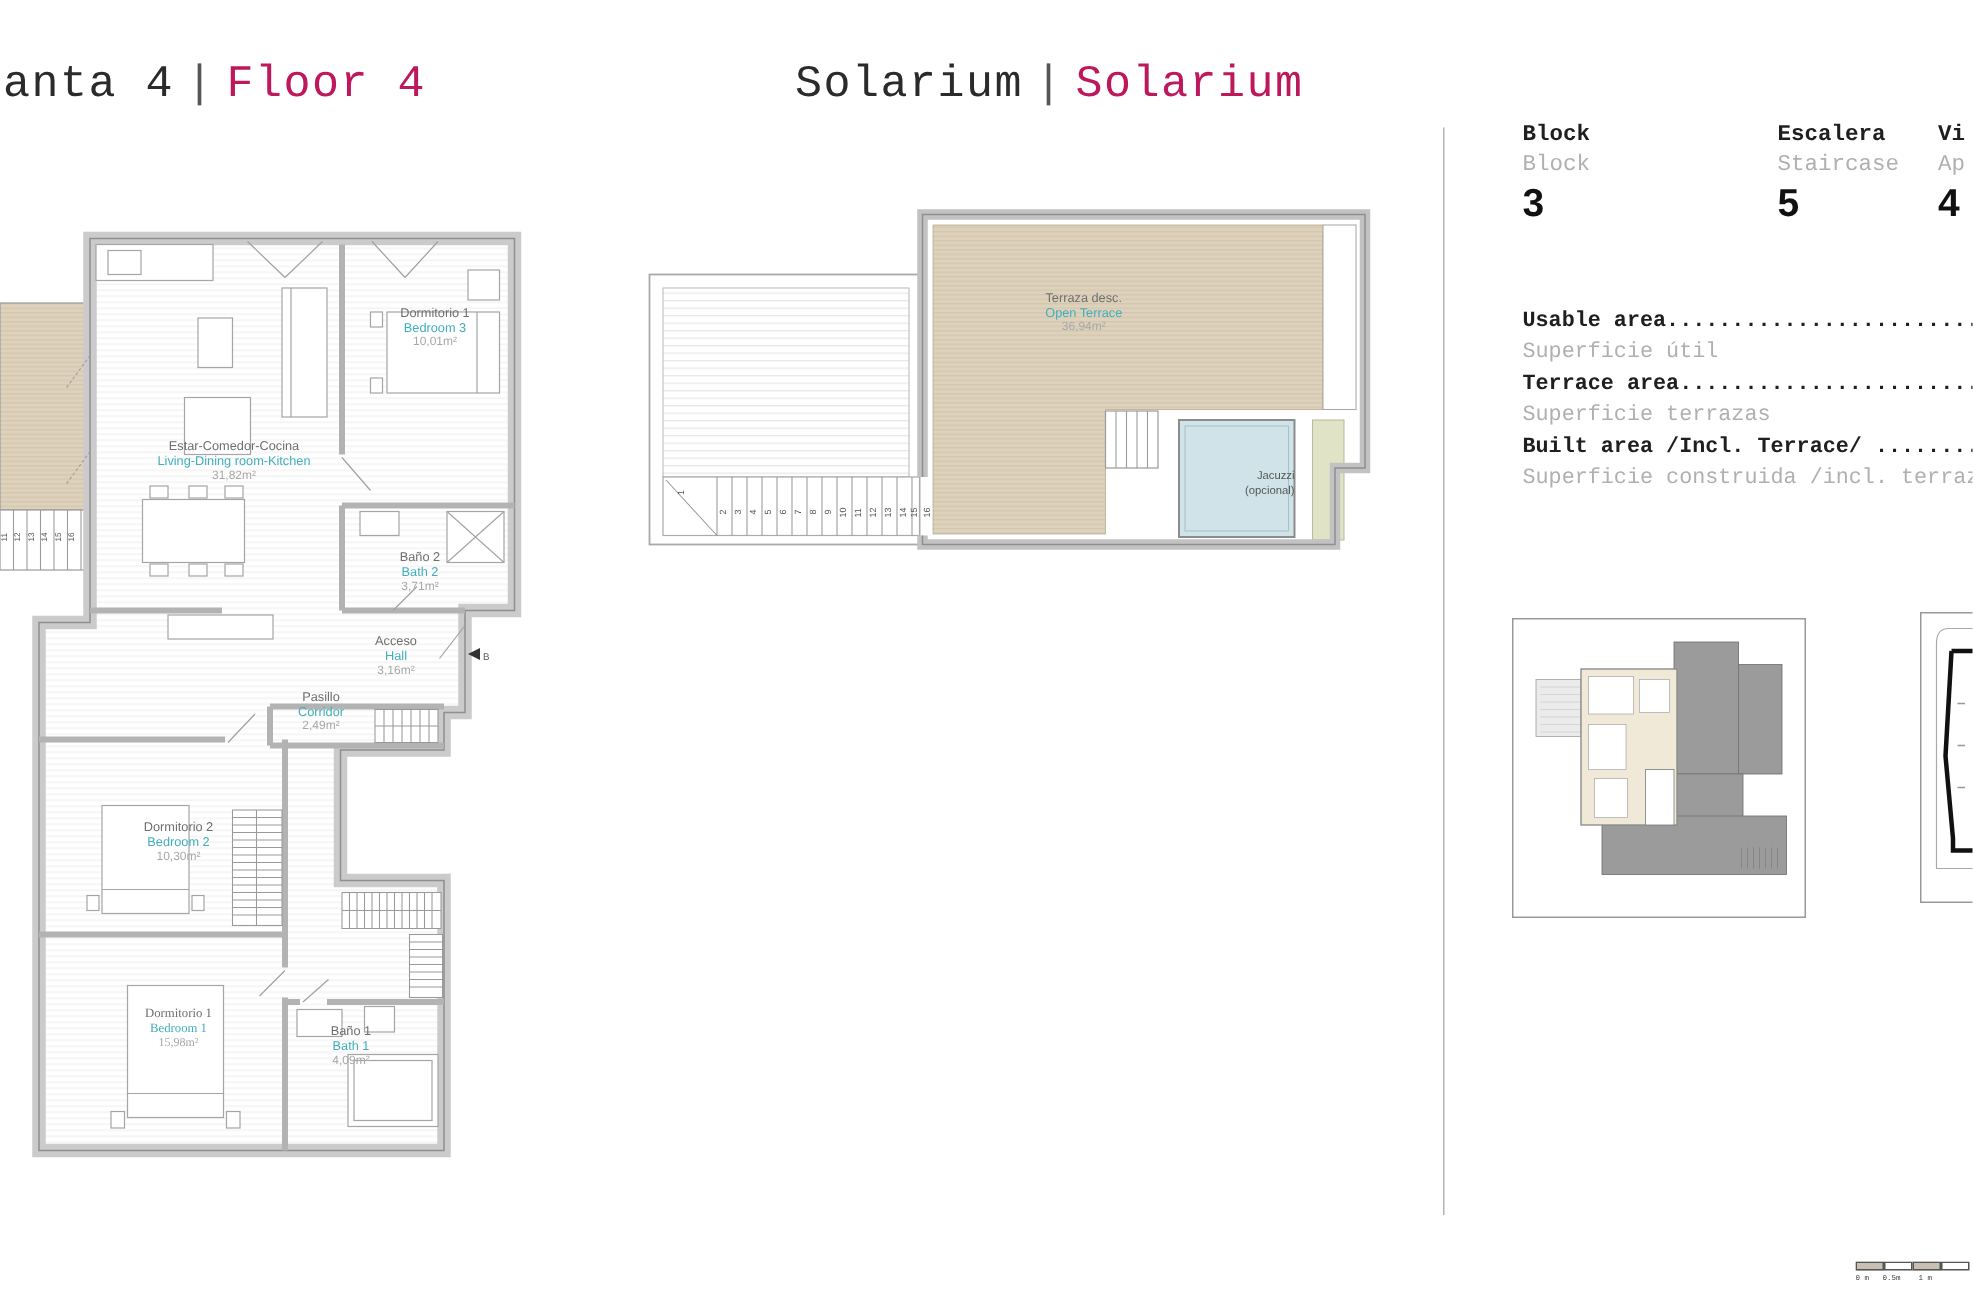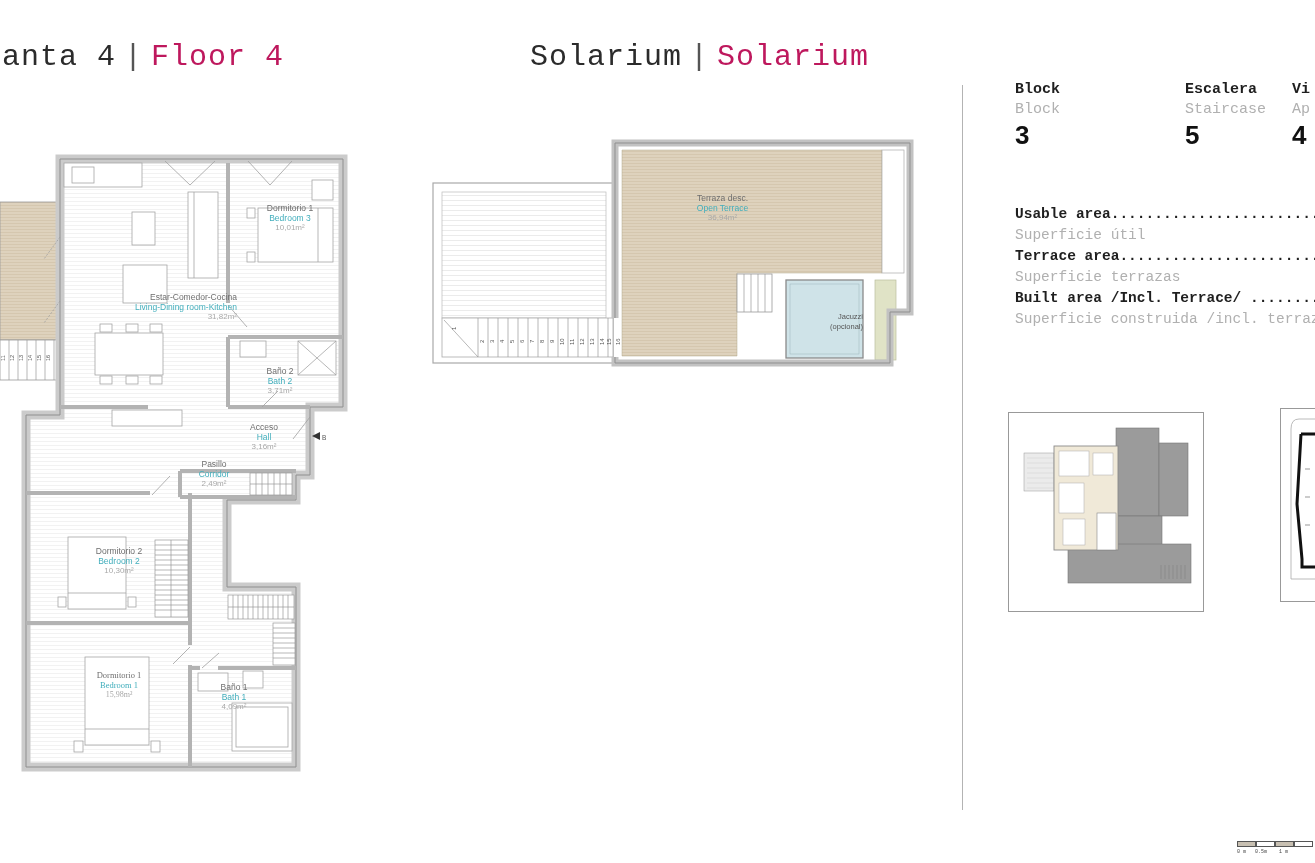--- a/index.html
+++ b/index.html
@@ -153,21 +153,21 @@
 
   <polygon points="312,291 320,287 320,295" fill="#333"></polygon>
   <text x="322" y="295" font-size="6.5" fill="#555">B</text>
 </svg>
 
   <div class="room-label" style="left:240px;top:58px;width:100px;">
     <span class="es">Dormitorio 1</span>
     <span class="en">Bedroom 3</span>
     <span class="area">10,01m²</span>
   </div>
-  <div class="room-label" style="left:75px;top:147px;width:162px;text-align:right;">
+  <div class="room-label" style="left:75px;top:147px;width:162px;">
     <span class="es">Estar-Comedor-Cocina</span>
     <span class="en">Living-Dining room-Kitchen</span>
     <span class="area">31,82m²</span>
   </div>
   <div class="room-label" style="left:232px;top:221px;width:96px;">
     <span class="es">Baño 2</span>
     <span class="en">Bath 2</span>
     <span class="area">3,71m²</span>
   </div>
   <div class="room-label" style="left:225px;top:277px;width:78px;">

